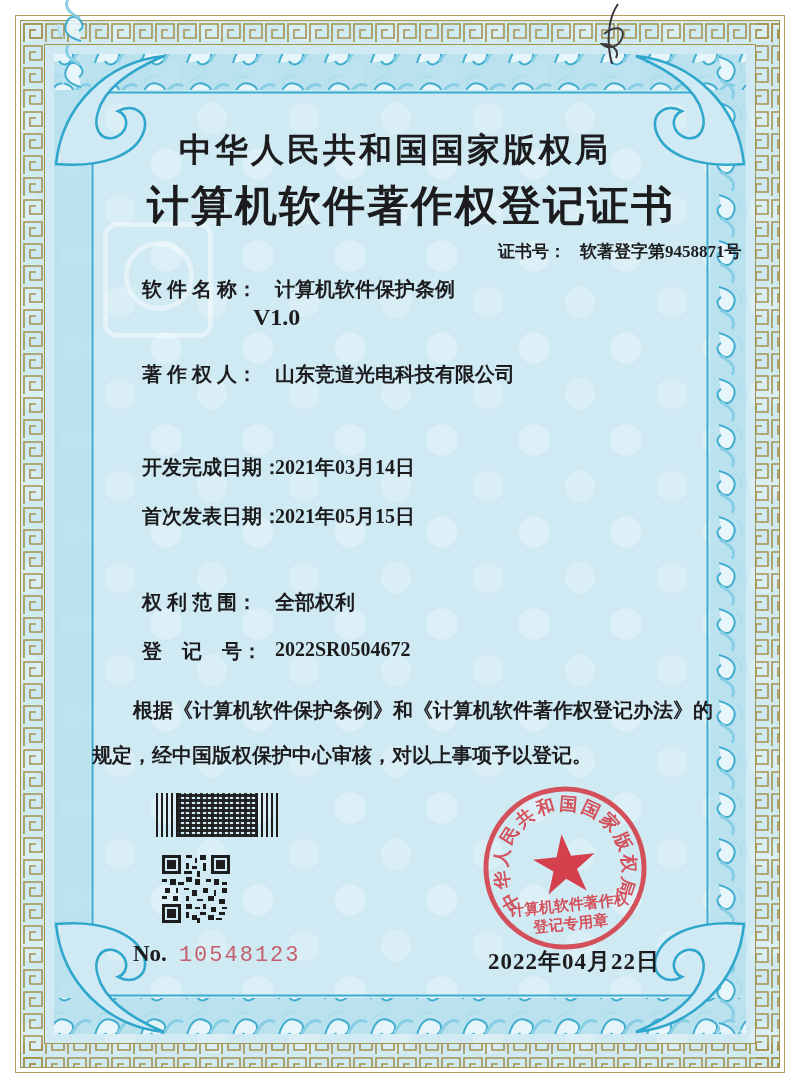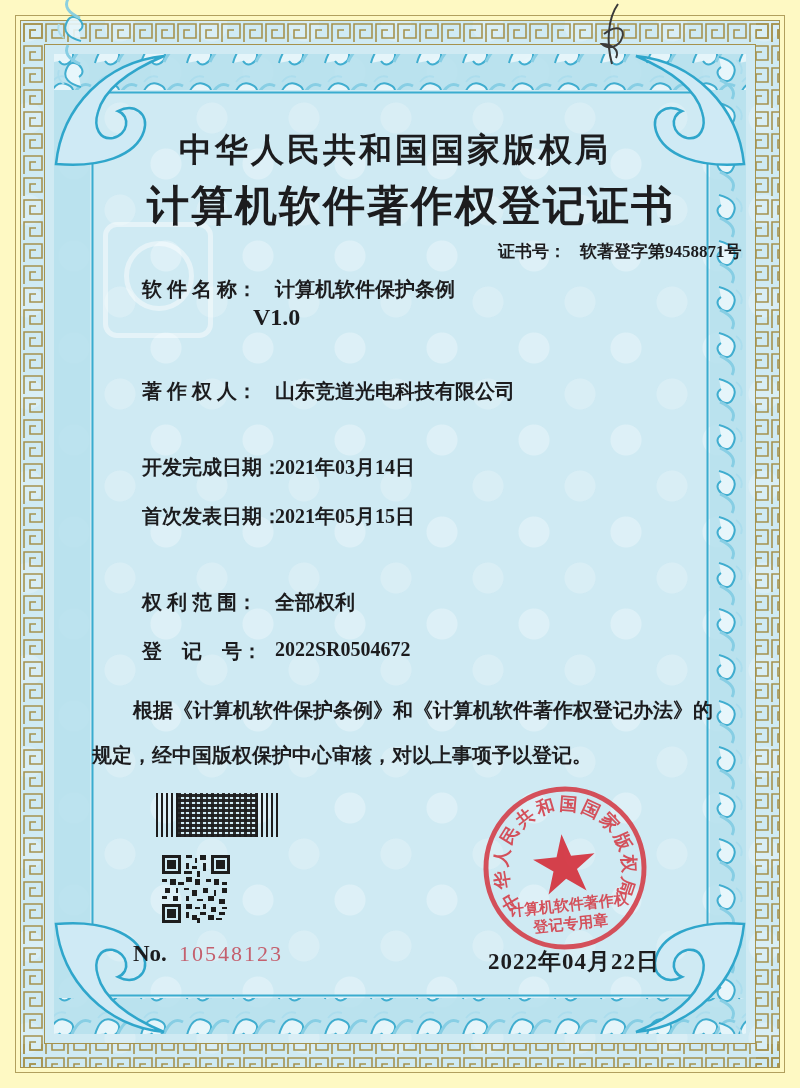--- a/index.html
+++ b/index.html
@@ -1,16 +1,16 @@
 <!DOCTYPE html>
 <html><head>
 <meta charset="utf-8">
 <style>
   html,body{margin:0;padding:0;background:#dfeef4;}
-  .page{position:relative;width:800px;height:1088px;background:#fef9c3;overflow:hidden;
+  .page{position:relative;width:800px;height:1088px;background:#ffffff;overflow:hidden;
         font-family:"Liberation Serif","DejaVu Serif",serif;color:#1c1c1e;}
   .inner-bg{position:absolute;left:20px;top:20px;width:760px;height:1048px;background-color:#cfeaf3;
     background-image:
       radial-gradient(circle, rgba(255,255,255,.30) 15px, rgba(255,255,255,0) 16px),
       radial-gradient(circle, rgba(255,255,255,.20) 15px, rgba(255,255,255,0) 16px);
     background-size:92px 92px,92px 92px;background-position:8px 6px,54px 52px;}
   .border-svg{position:absolute;left:0;top:0;}
   .authority{position:absolute;left:0;top:128px;width:790px;text-align:center;
     font-size:33px;font-weight:bold;letter-spacing:3px;}
   .cert-title{position:absolute;left:16px;top:178px;width:790px;text-align:center;
@@ -25,21 +25,21 @@
   .body-text .l1{text-indent:41px;}
   .barcode{position:absolute;left:156px;top:793px;width:124px;height:44px;
     background:repeating-linear-gradient(90deg,#1d1d1d 0 2px,rgba(0,0,0,0) 2px 5px);}
   .barcode:after{content:"";position:absolute;left:22px;top:0;width:78px;height:44px;
     background-color:#cfeaf3;
     background-image:
       repeating-linear-gradient(0deg, rgba(29,29,29,.95) 0 3px, rgba(0,0,0,0) 3px 5px),
       repeating-linear-gradient(90deg, rgba(29,29,29,.9) 0 3px, rgba(0,0,0,0) 3px 6px, rgba(29,29,29,.85) 6px 8px, rgba(0,0,0,0) 8px 11px);}
   .qr{position:absolute;left:162px;top:855px;}
   .serial{position:absolute;left:133px;top:941px;font-size:23px;font-weight:bold;white-space:nowrap;}
-  .serial .num{font-family:Liberation Serif, serif;font-weight:normal;
+  .serial .num{font-family:Liberation Mono, monospace;font-weight:normal;
     color:#c4606e;letter-spacing:2px;margin-left:12px;font-size:22px;}
   .issue-date{position:absolute;left:488px;top:946px;font-size:23px;font-weight:bold;letter-spacing:1px;}
   .seal{position:absolute;left:463px;top:766px;}
   .wm-badge{position:absolute;left:103px;top:222px;width:100px;height:106px;
     border:5px solid rgba(255,255,255,.45);border-radius:14px;}
   .wm-badge .c{position:absolute;left:16px;top:14px;width:60px;height:60px;border-radius:50%;
     border:5px solid rgba(255,255,255,.45);}
   .pen-mark{position:absolute;left:578px;top:0;}
 </style>
 </head>
@@ -113,21 +113,21 @@
   <div class="cert-no">
     <span>证书号：</span><span class="gap"></span><span>软著登字第9458871号</span>
   </div>
 
   <div class="row" style="top:276px">
     <span>软 件 名 称：</span>
     <span class="value">计算机软件保护条例</span>
   </div>
   <div class="value2" style="top:304px">V1.0</div>
 
-  <div class="row" style="top:378px">
+  <div class="row" style="top:361px">
     <span>著 作 权 人：</span>
     <span class="value">山东竞道光电科技有限公司</span>
   </div>
 
   <div class="row" style="top:454px">
     <span>开发完成日期：</span>
     <span class="value">2021年03月14日</span>
   </div>
 
   <div class="row" style="top:503px">

